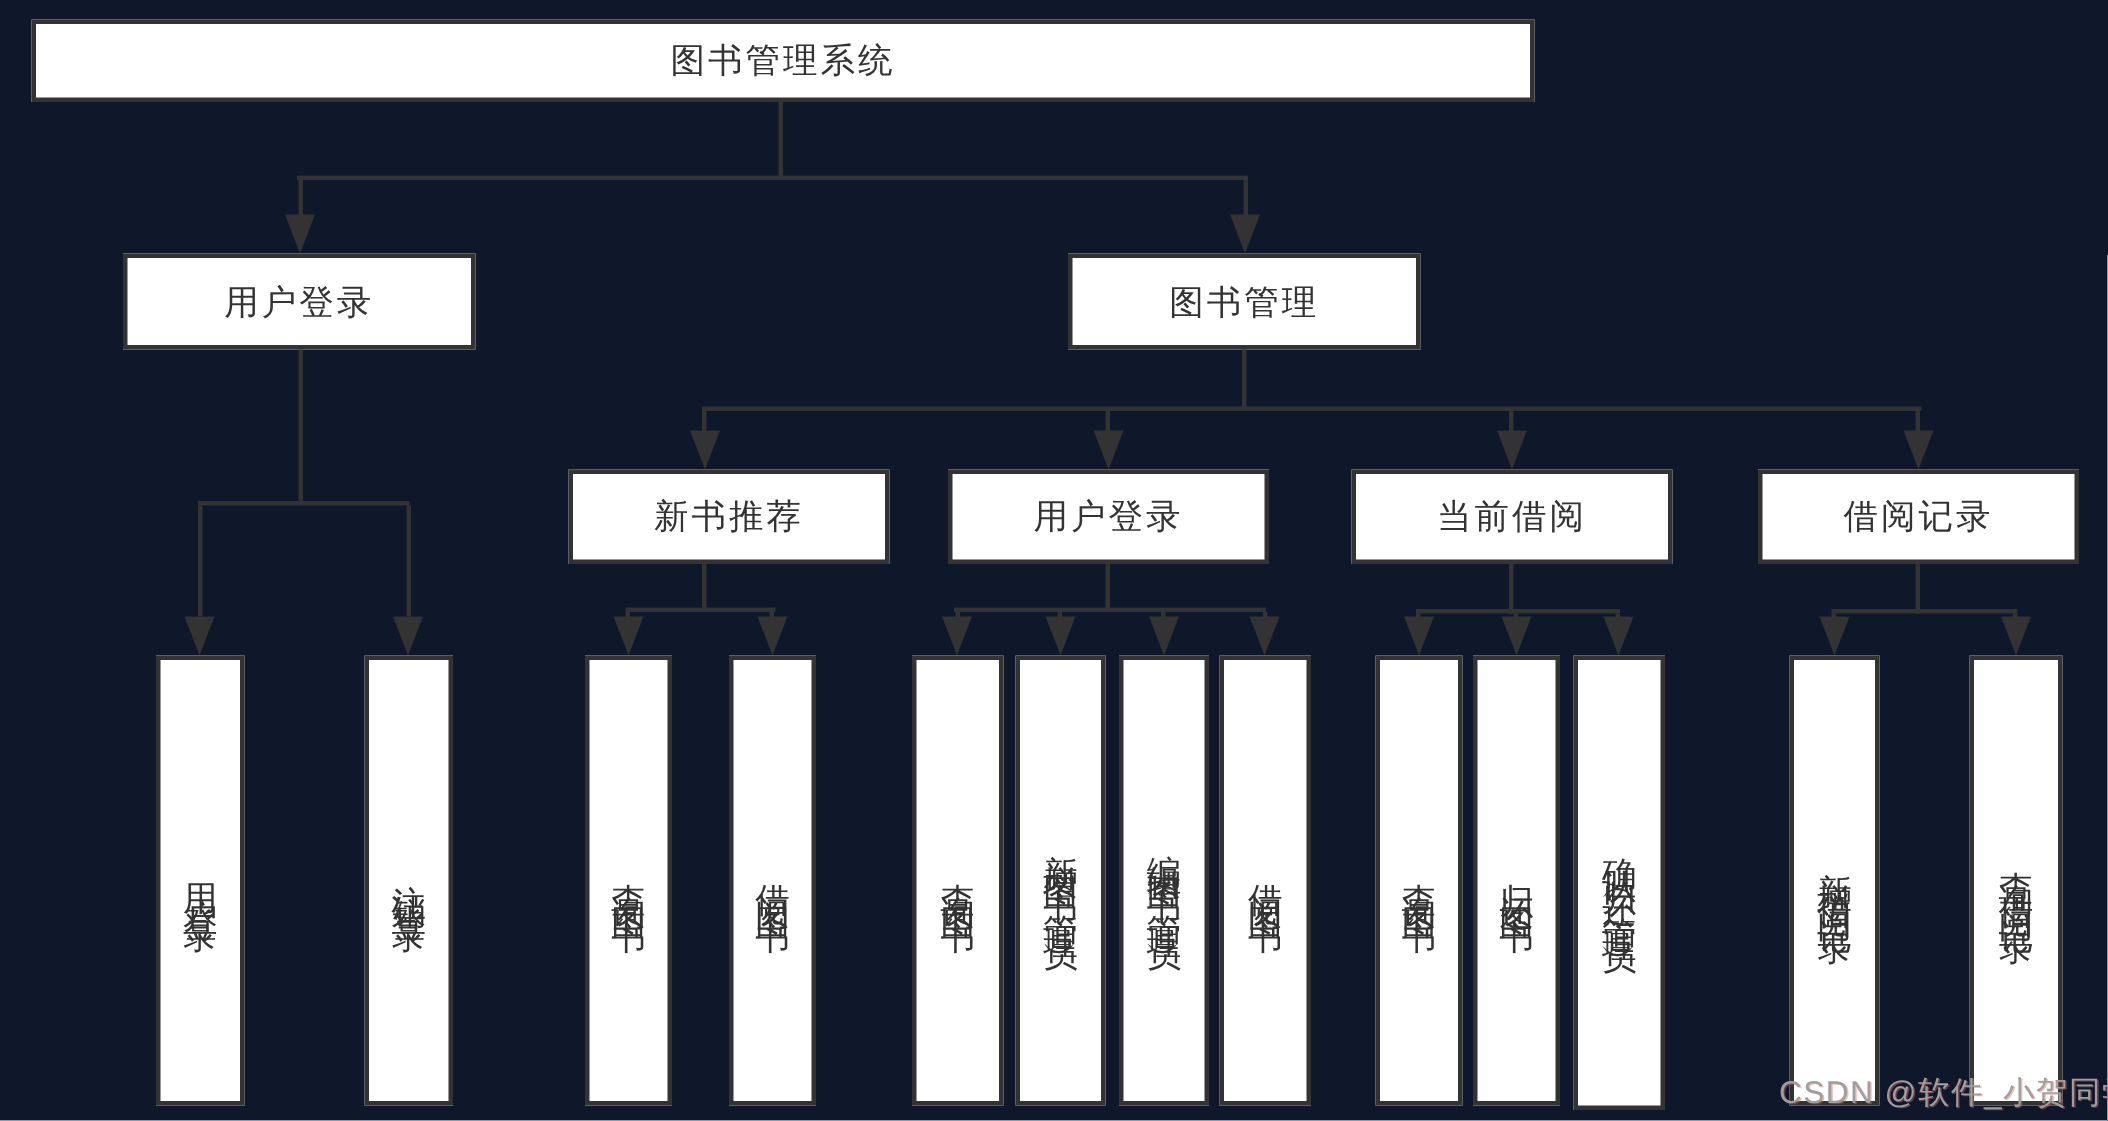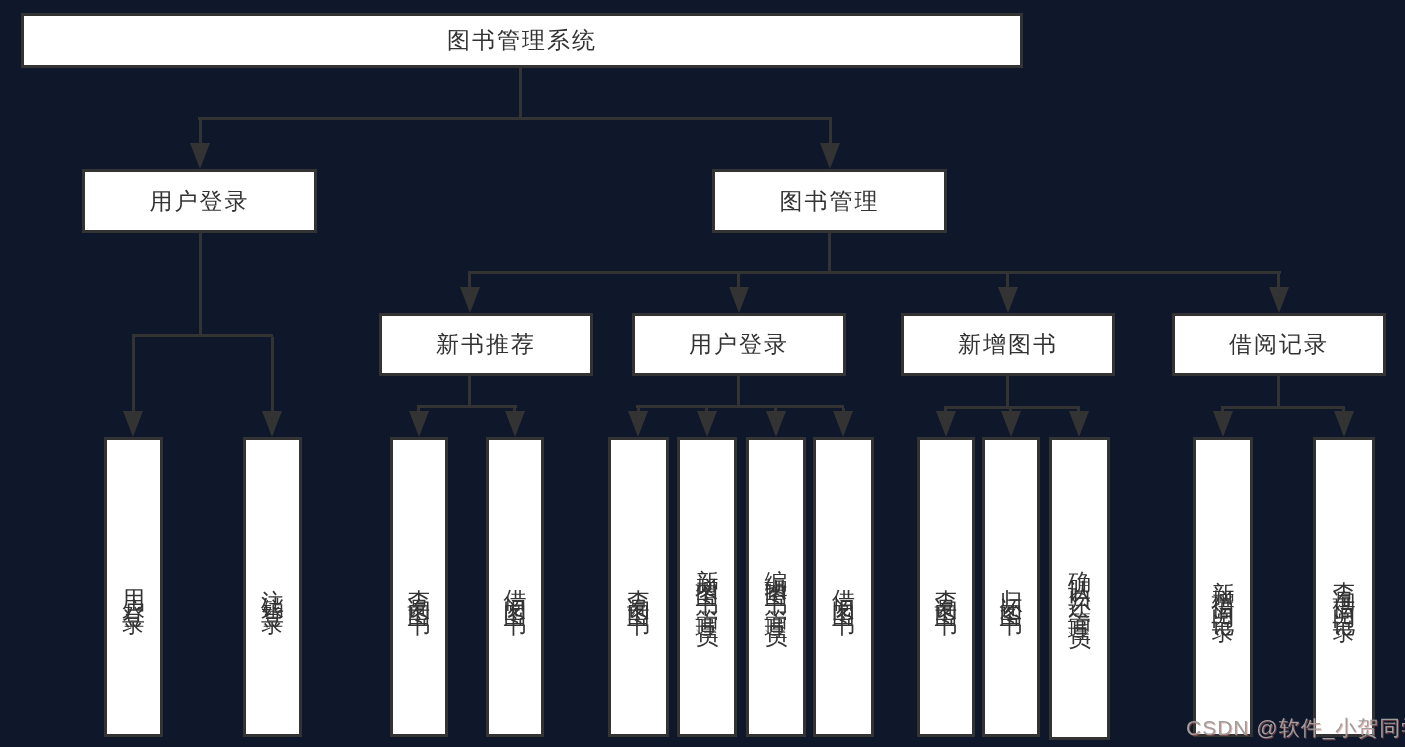--- a/index.html
+++ b/index.html
@@ -97,21 +97,21 @@
   <div class="vl" style="left:1277px;top:274px;height:14px;"></div>
   <div class="ar" style="left:1269px;top:287px;"></div>
 
   <div class="box" style="left:363px;top:313px;width:214px;height:63px;margin-left:16px;">
     <span>新书推荐</span>
   </div>
   <div class="box" style="left:632px;top:313px;width:214px;height:63px;">
     <span>用户登录</span>
   </div>
   <div class="box" style="left:901px;top:313px;width:214px;height:63px;">
-    <span>新增图书</span>
+    <span>当前借阅</span>
   </div>
   <div class="box" style="left:1172px;top:313px;width:214px;height:63px;">
     <span>借阅记录</span>
   </div>
 
   <div class="vl" style="left:468px;top:376px;height:32px;"></div>
   <div class="hl" style="left:417px;top:405px;width:100px;"></div>
   <div class="vl" style="left:417px;top:408px;height:5px;"></div>
   <div class="ar" style="left:409px;top:411px;"></div>
   <div class="vl" style="left:513px;top:408px;height:5px;"></div>

